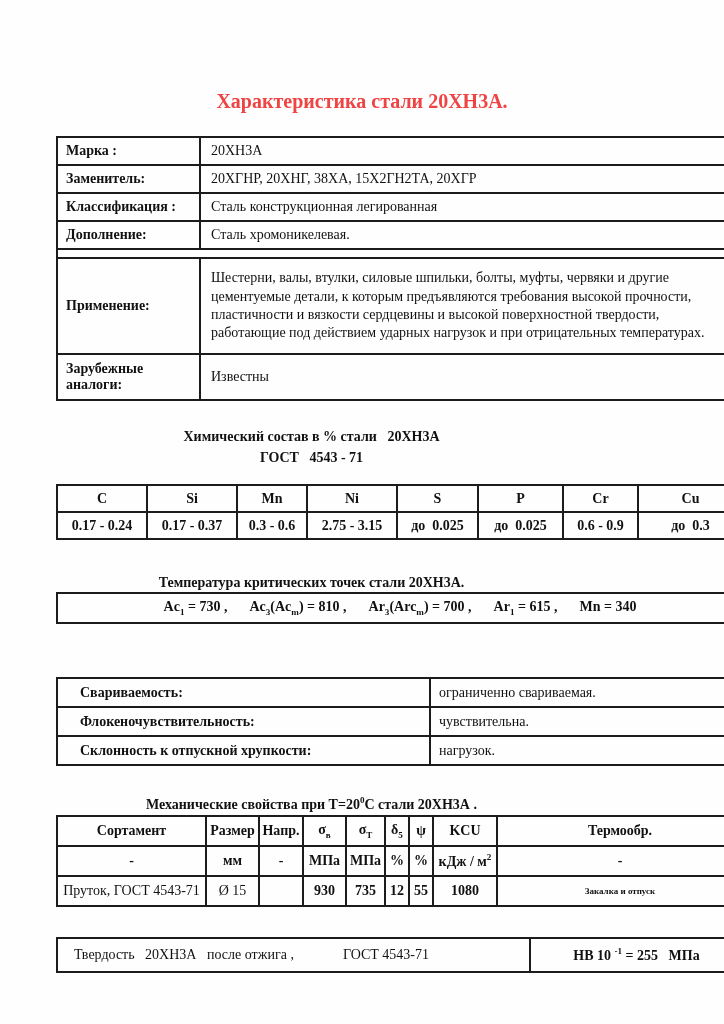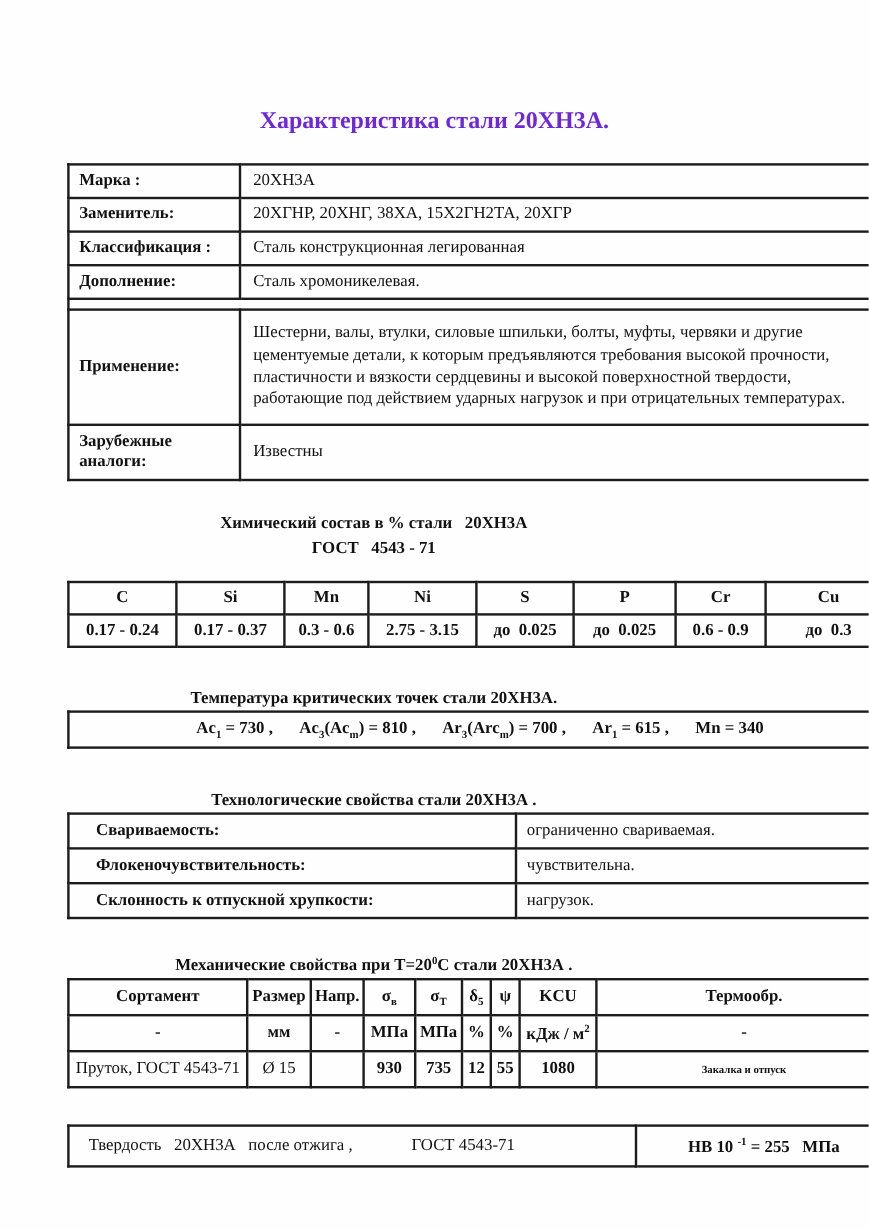--- a/index.html
+++ b/index.html
@@ -51,21 +51,21 @@
   .hard-tbl td.hard-left { padding-left:16px; white-space:pre-wrap; }
   .hard-tbl td.hard-right { text-align:center; font-weight:bold; white-space:pre-wrap; }
   sub { font-size:0.65em; }
   sup { font-size:0.65em; }
 </style>
 </head>
 <body>
 
 <div class="page">
 
-  <h1 class="doc-title" style="color: #6d28d9;">Характеристика стали 20ХН3А.</h1>
+  <h1 class="doc-title" style="color: #ef4444;">Характеристика стали 20ХН3А.</h1>
 
   <table class="tbl info-tbl" style="top:136px">
     <colgroup>
         <col style="width:143px">
         <col>
       </colgroup>
     <tbody>
       <tr>
         <td class="lbl">Марка :</td>
         <td class="val">20ХН3А</td>
@@ -139,21 +139,20 @@
   <table class="tbl crit-tbl" style="top:592px">
     <tbody>
       <tr>
         <td>
           <span class="crit-item">Ac<sub>1</sub> = 730 ,</span><span class="crit-item">Ac<sub>3</sub>(Ac<sub>m</sub>) = 810 ,</span><span class="crit-item">Ar<sub>3</sub>(Arc<sub>m</sub>) = 700 ,</span><span class="crit-item">Ar<sub>1</sub> = 615 ,</span><span class="crit-item">Mn = 340</span>
         </td>
       </tr>
     </tbody>
   </table>
 
-  <div class="sec-title" style="top:660px">Технологические свойства стали 20ХН3А .</div>
 
   <table class="tbl tech-tbl" style="top:677px">
     <colgroup>
         <col style="width:373px">
         <col>
       </colgroup>
     <tbody>
       <tr>
         <td class="lbl">Свариваемость:</td>
         <td class="val">ограниченно свариваемая.</td>

